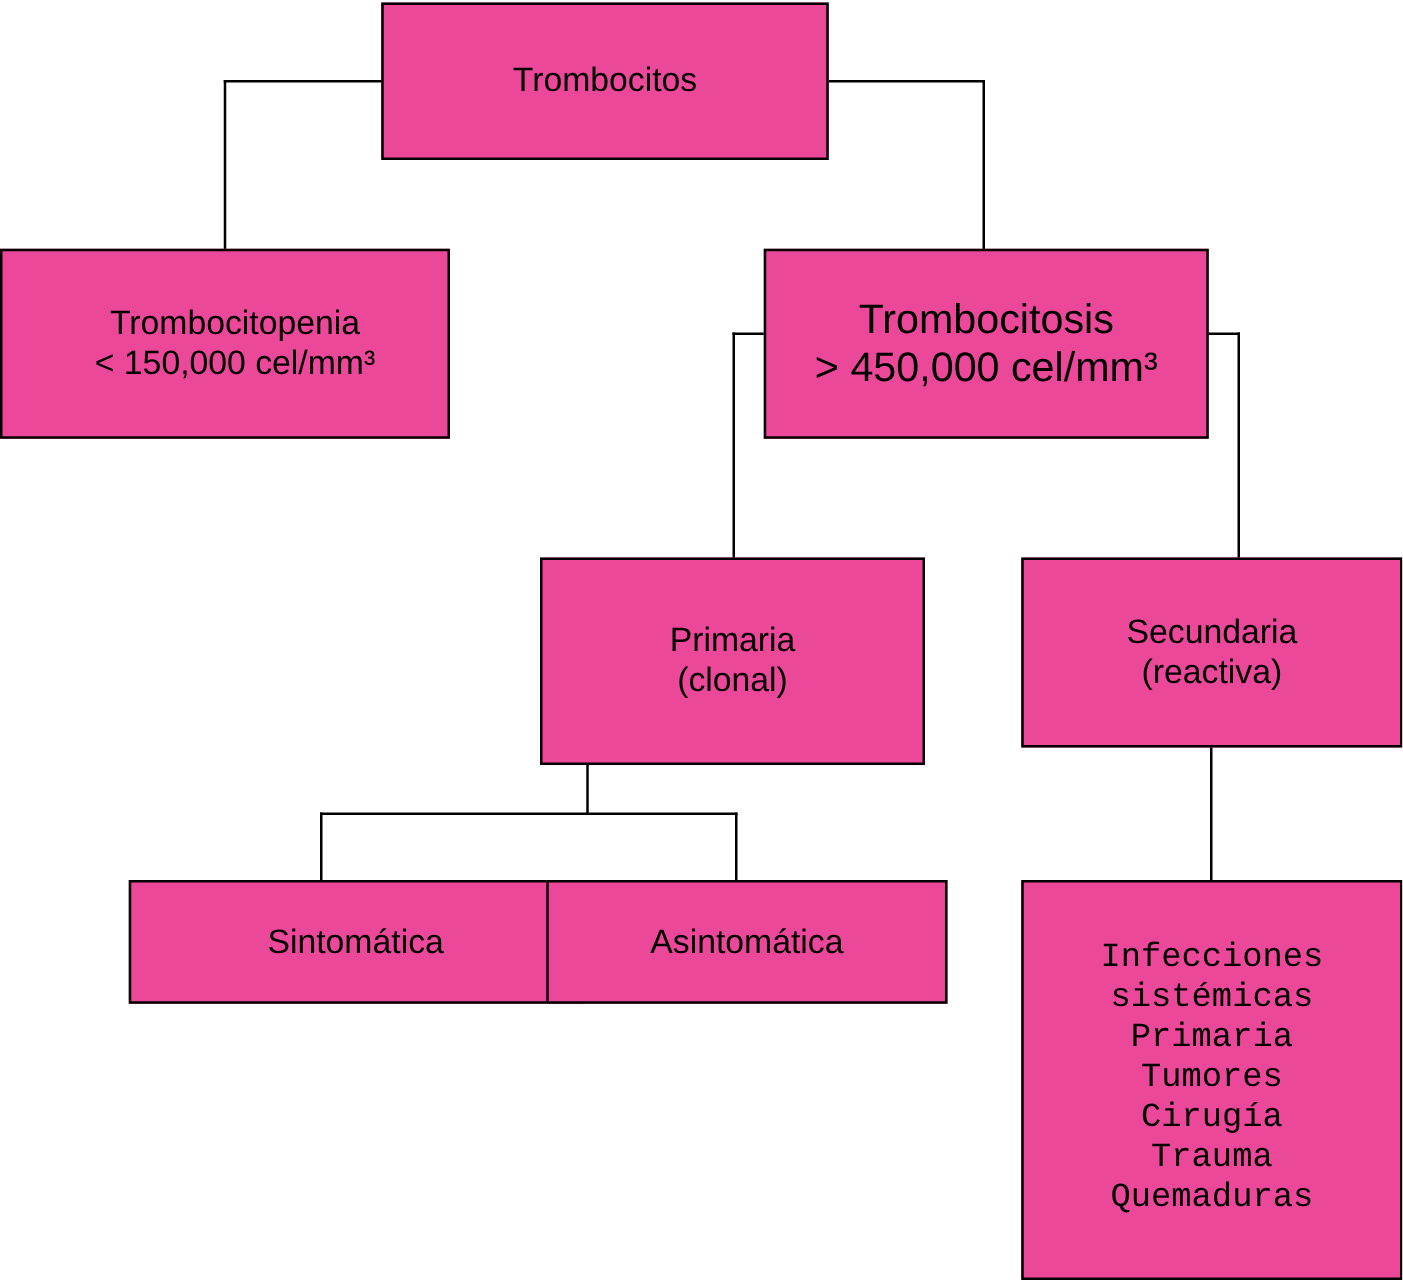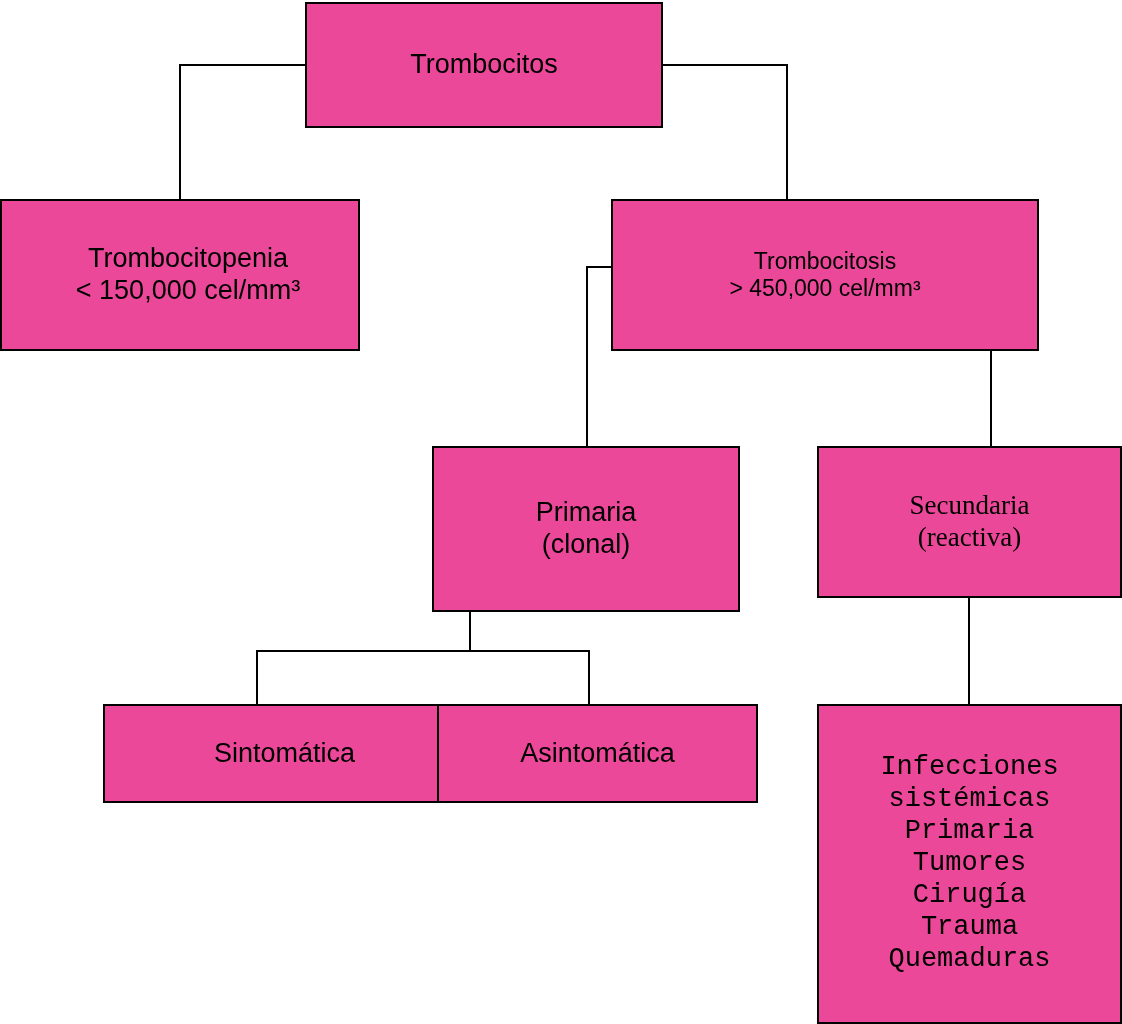--- a/index.html
+++ b/index.html
@@ -67,31 +67,31 @@
 
   <div class="node" style="left:305px; top:2px; width:358px; height:126px; font-size:27px;">
     <span class="line-text">Trombocitos</span>
   </div>
 
   <div class="node" style="left:0px; top:199px; width:360px; height:152px; font-size:27px;padding-left:16px;">
     <span class="line-text">Trombocitopenia</span>
     <span class="line-text">&lt; 150,000 cel/mm³</span>
   </div>
 
-  <div class="node" style="left:611px; top:199px; width:428px; height:152px; font-size:23px;">
+  <div class="node" style="left:611px; top:199px; width:356px; height:152px; font-size:33px;">
     <span class="line-text">Trombocitosis</span>
     <span class="line-text">&gt; 450,000 cel/mm³</span>
   </div>
 
   <div class="node" style="left:432px; top:446px; width:308px; height:166px; font-size:27px;">
     <span class="line-text">Primaria</span>
     <span class="line-text">(clonal)</span>
   </div>
 
-  <div class="node" style="left:817px; top:446px; width:305px; height:152px; font-size:27px;font-family:Liberation Serif, serif;">
+  <div class="node" style="left:817px; top:446px; width:305px; height:152px; font-size:27px;">
     <span class="line-text">Secundaria</span>
     <span class="line-text">(reactiva)</span>
   </div>
 
   <div class="node" style="left:103px; top:704px; width:363px; height:99px; font-size:27px;">
     <span class="line-text">Sintomática</span>
   </div>
 
   <div class="node" style="left:437px; top:704px; width:321px; height:99px; font-size:27px;">
     <span class="line-text">Asintomática</span>

